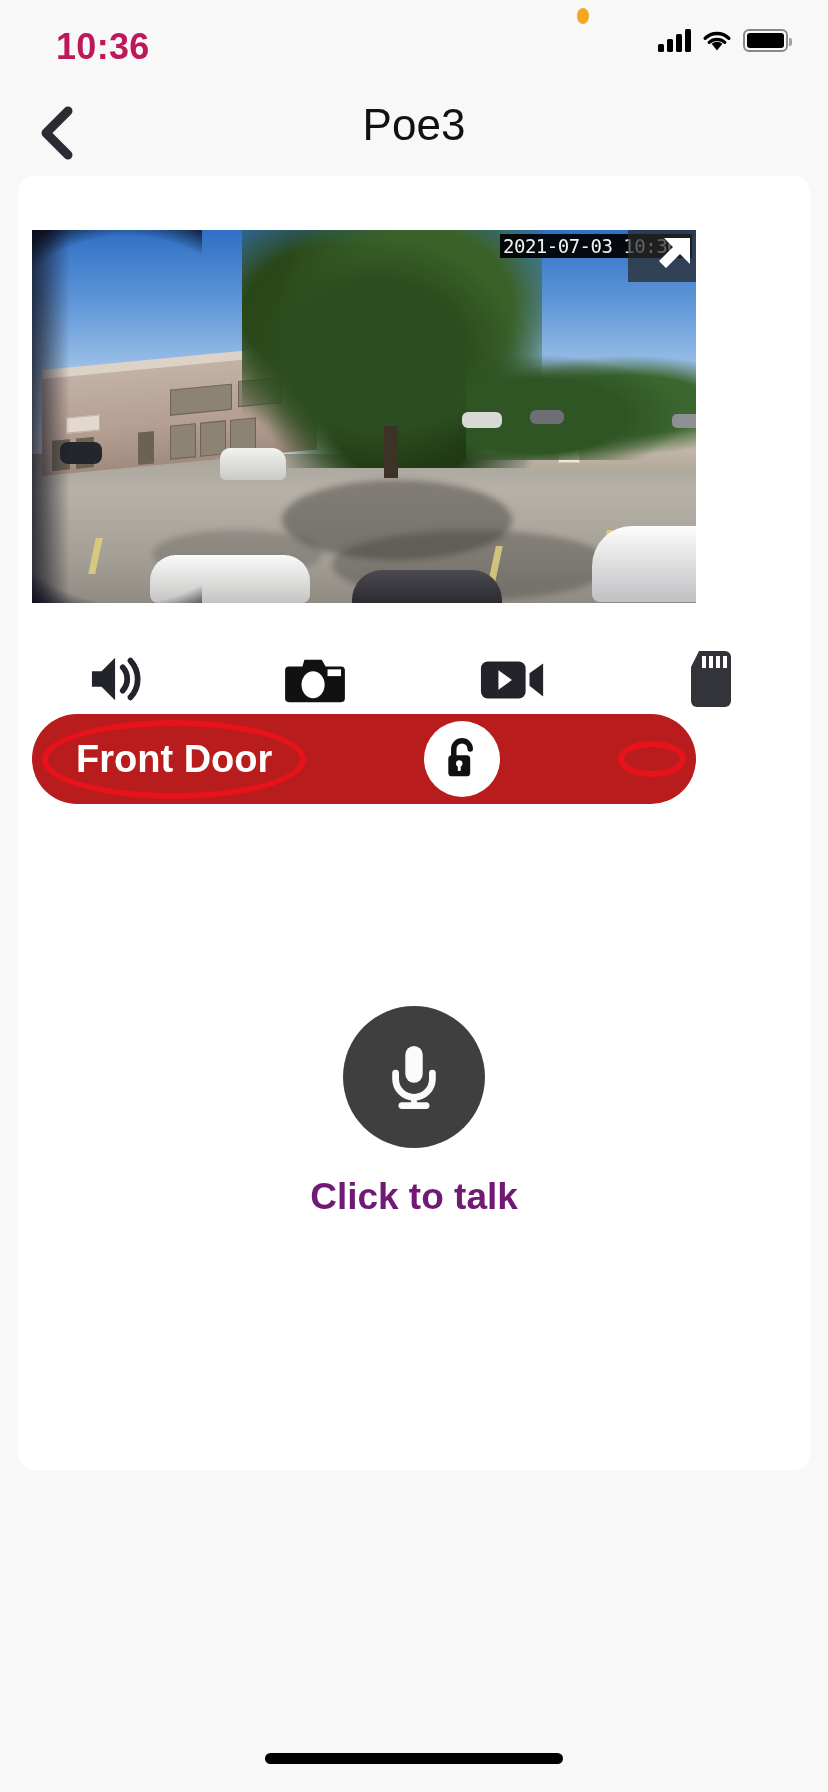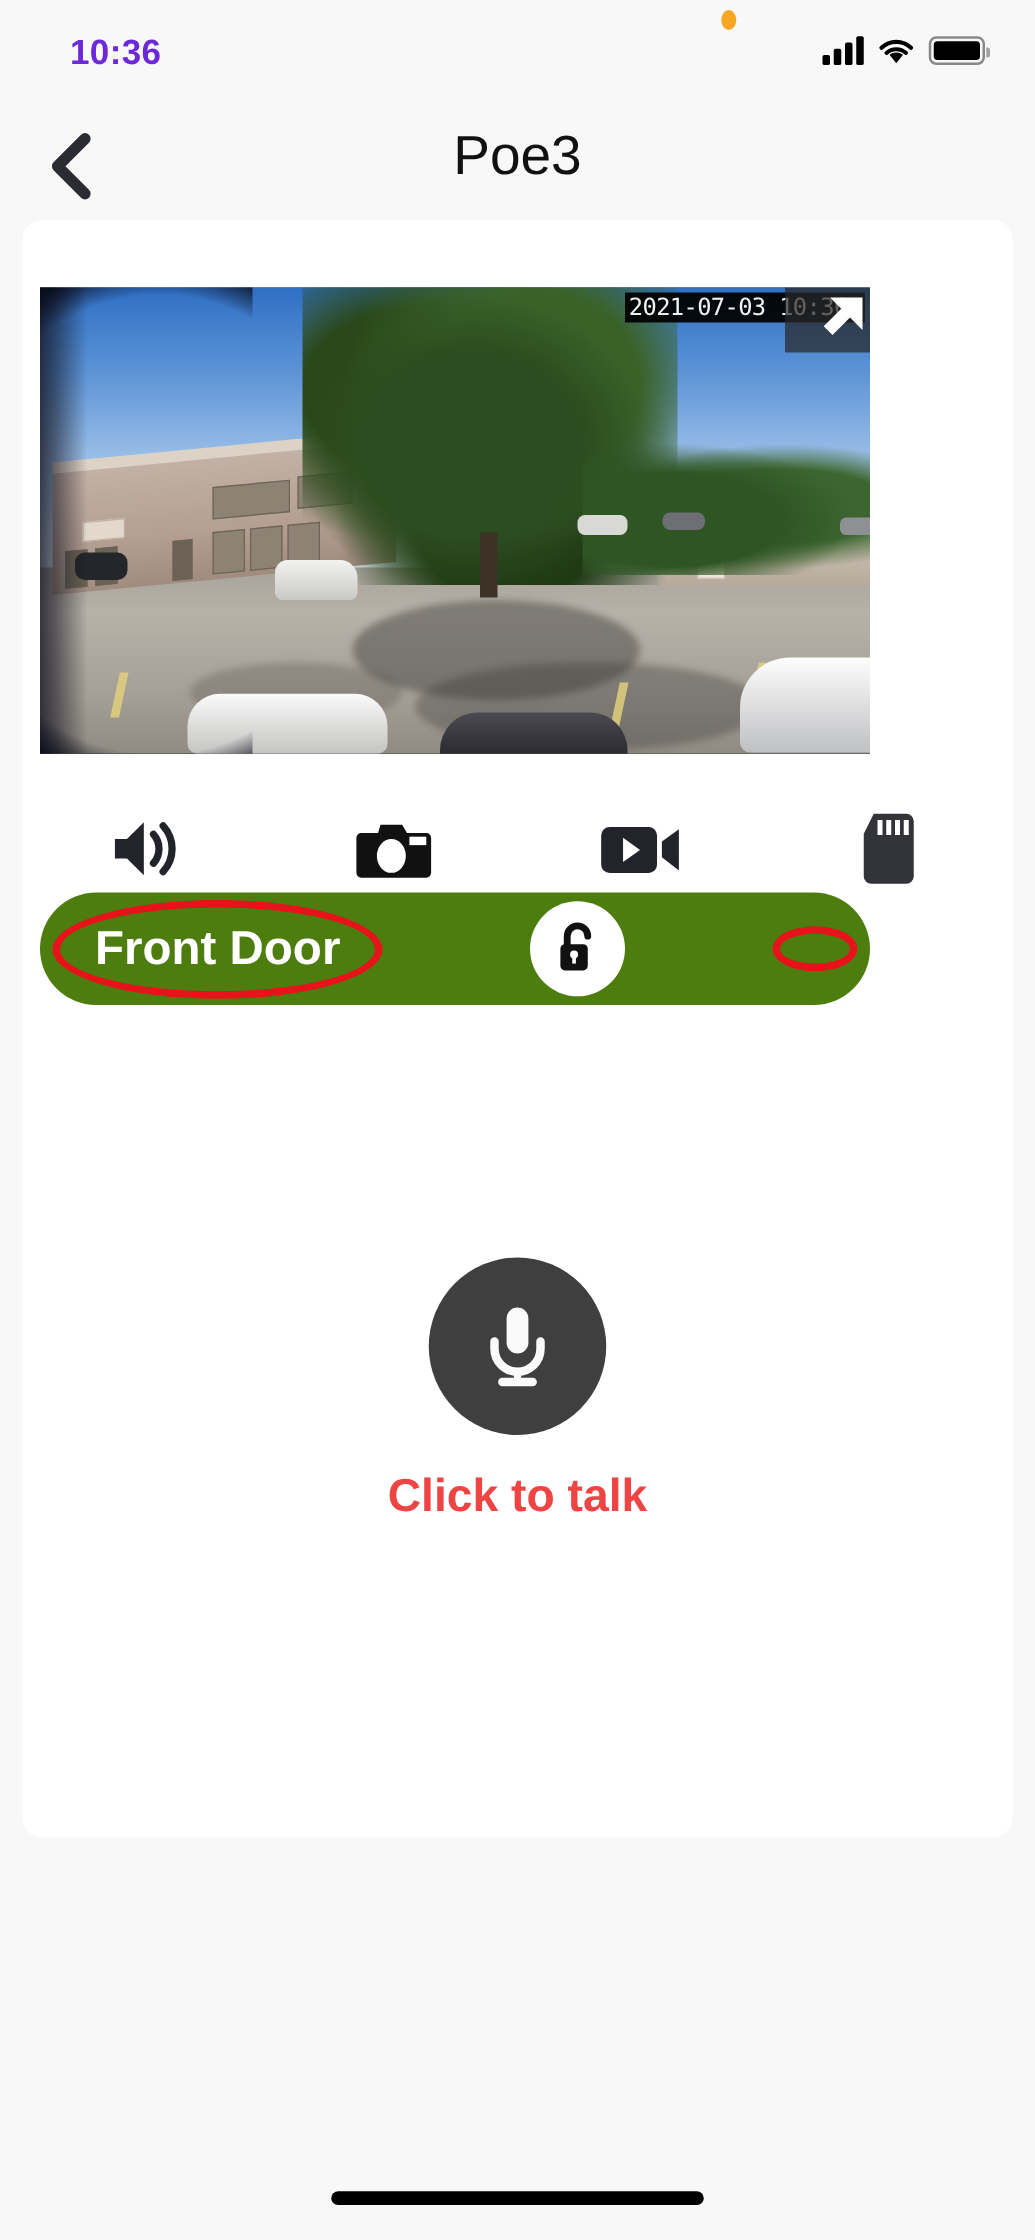--- a/index.html
+++ b/index.html
@@ -10,21 +10,21 @@
     overflow: hidden;
   }
   .phone { position: relative; width: 828px; height: 1792px; background: #f8f8f8; }
 
   
   .statusbar {
     position: absolute; top: 0; left: 0; width: 828px; height: 92px;
   }
   .status-time {
     position: absolute; left: 56px; top: 26px;
-    font-size: 28px; font-weight: 600; color: #6d28d9;
+    font-size: 36px; font-weight: 600; color: #be185d;
     letter-spacing: 0.3px;
   }
   .rec-dot {
     position: absolute; left: 577px; top: 8px;
     width: 12px; height: 16px; border-radius: 50%;
     background: #f5a623;
   }
   .status-right {
     position: absolute; right: 40px; top: 28px;
     display: flex; align-items: center; gap: 11px;
@@ -150,21 +150,21 @@
   .tools {
     position: absolute; left: 0; top: 455px; width: 792px; height: 96px;
     display: flex; align-items: center;
   }
   .tool { flex: 1; display: flex; align-items: center; justify-content: center; cursor: pointer; }
 
   
   .doorbar {
     position: absolute; left: 14px; top: 538px;
     width: 664px; height: 90px;
-    background: #4d7c0f; border-radius: 45px;
+    background: #b91c1c; border-radius: 45px;
     display: flex; align-items: center; justify-content: space-between;
     padding: 0 26px;
   }
   .door-item {
     position: relative; color: #fff; font-size: 38px; font-weight: 700;
     padding: 6px 18px; cursor: pointer; white-space: nowrap;
   }
   .ellipse {
     position: absolute; left: -16px; top: -12px; right: -16px; bottom: -12px;
     border: 6px solid #e8121a; border-radius: 50%;
@@ -179,21 +179,21 @@
   
   .talk {
     position: absolute; left: 0; top: 830px; width: 792px;
     display: flex; flex-direction: column; align-items: center;
   }
   .talk-circle {
     width: 142px; height: 142px; border-radius: 50%; background: #3f3f3f;
     display: flex; align-items: center; justify-content: center; cursor: pointer;
   }
   .talk-label {
-    margin-top: 28px; font-size: 37px; font-weight: 700; color: #ef4444;
+    margin-top: 28px; font-size: 37px; font-weight: 700; color: #701a75;
   }
 
   
   .home-ind {
     position: absolute; left: 50%; transform: translateX(-50%);
     bottom: 28px; width: 298px; height: 11px;
     background: #000; border-radius: 6px;
   }
 </style>
 </head>

